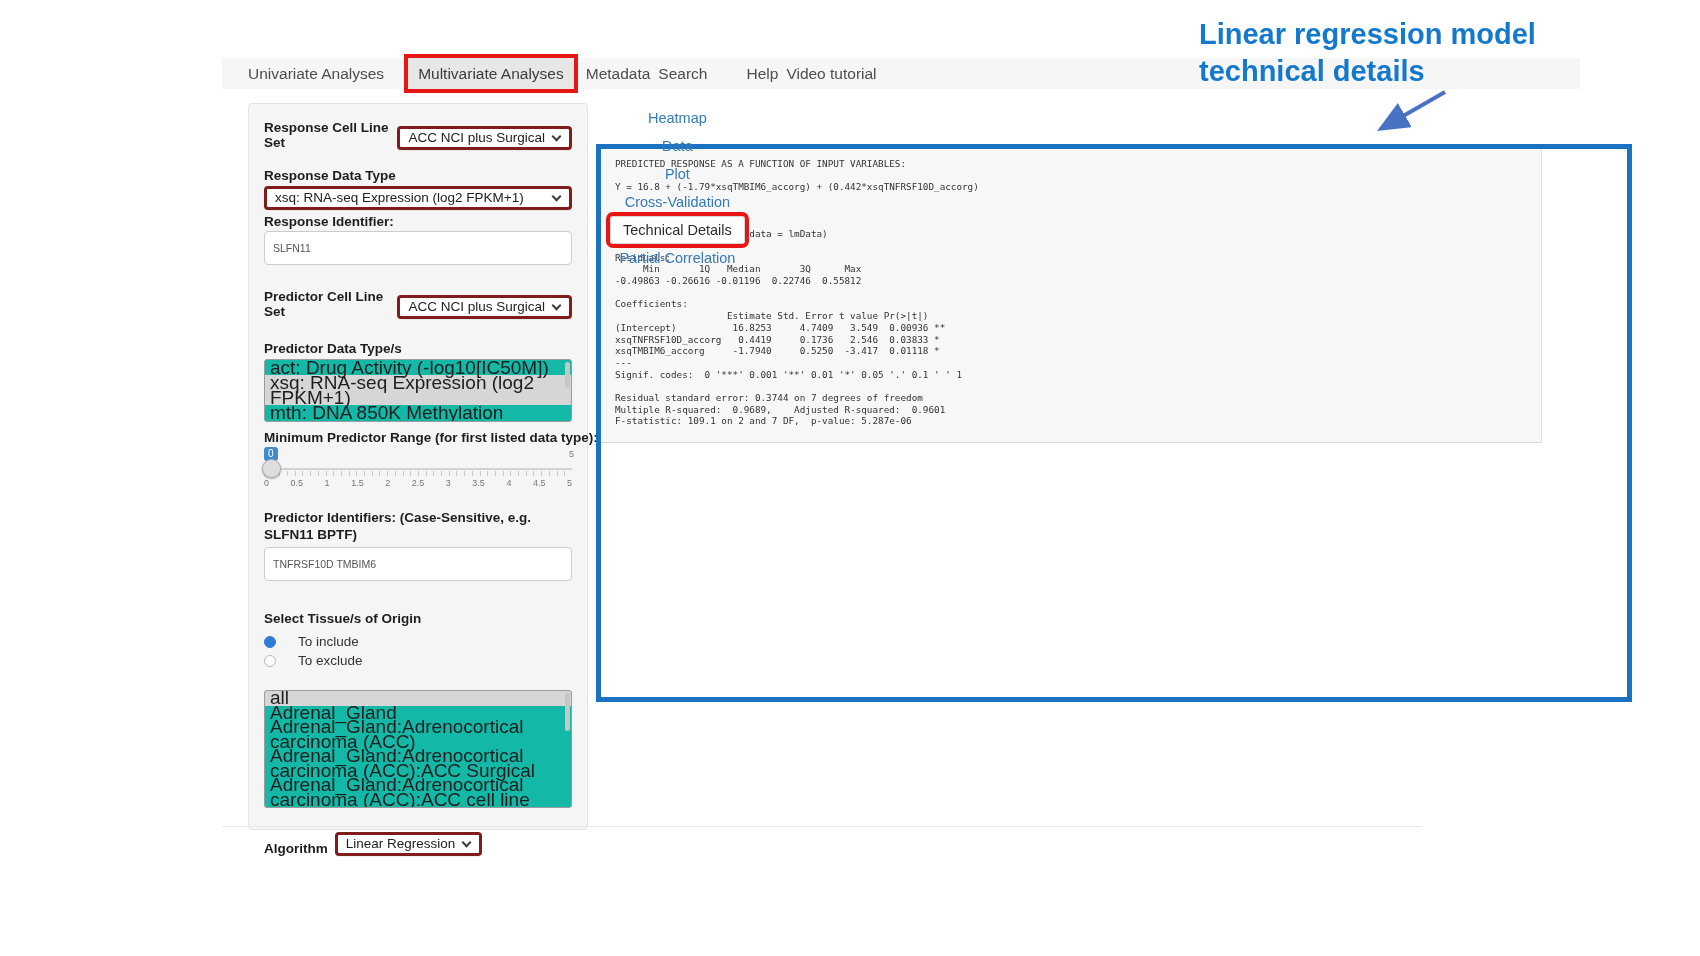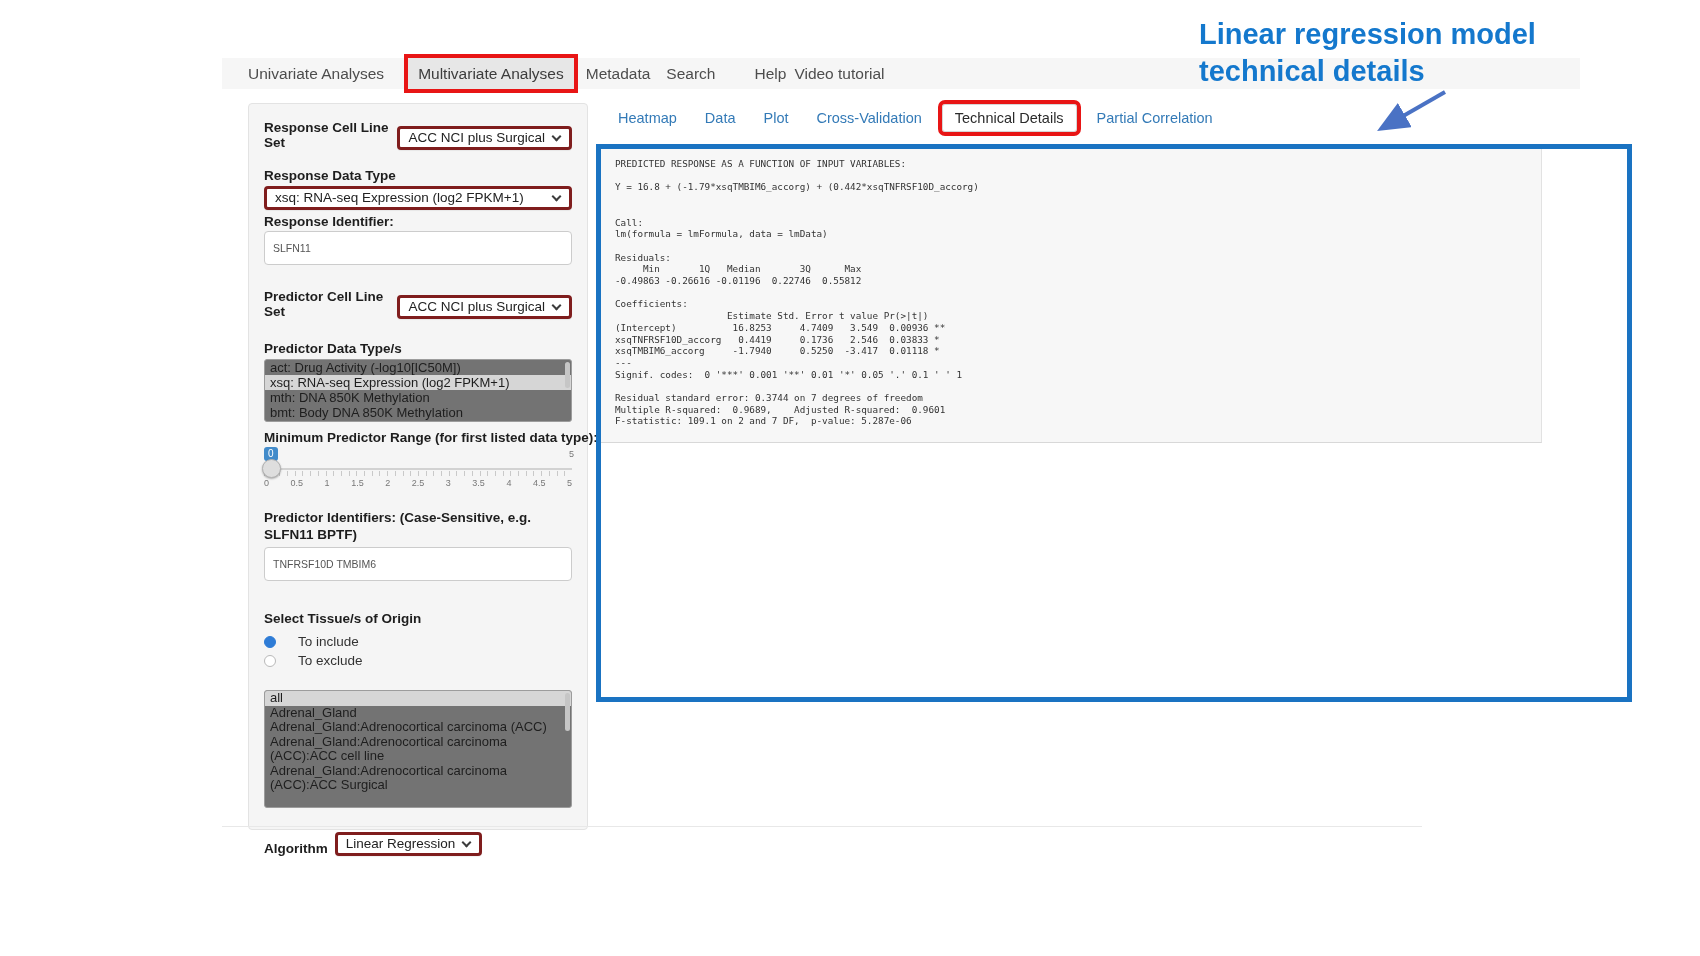--- a/index.html
+++ b/index.html
@@ -27,22 +27,22 @@
   .sel { position:relative; background:#fff; border:3px solid #7f1d1d; border-radius:4px;
          padding:1px 24px 2px 8px; color:#222; box-shadow:0 1px 1px rgba(0,0,0,.06);
          white-space:nowrap; cursor:default; }
   .sel.full { display:block; width:100%; }
   .chev { position:absolute; right:9px; top:50%; width:7px; height:7px;
           border-right:2px solid #3c3c3c; border-bottom:2px solid #3c3c3c;
           transform:translateY(-72%) rotate(45deg); }
   .text-input { display:block; width:100%; height:21px; background:#fff; border:1px solid #ccc;
                 border-radius:4px; font-family:"Liberation Sans",sans-serif; font-size:10.5px;
                 color:#555; padding:16px 8px; }
-  .listbox { position:relative; background:#737373; border:1px solid #9c9c9c; border-radius:3px;
-             overflow:hidden; width:100%; font-size:13px; color:#1e1e1e; }
+  .listbox { position:relative; background:#14b8a6; border:1px solid #9c9c9c; border-radius:3px;
+             overflow:hidden; width:100%; font-size:19px; color:#1e1e1e; }
   .opt { padding:0 5px; line-height:15px; }
   .opt.selected { background:#d6d6d6; }
   .listbox.tissue .opt { line-height:14.5px; }
   .scroll-thumb { position:absolute; right:1px; top:2px; width:5px; background:#c6c6c6; border-radius:3px; }
 
   
   .slider { position:relative; height:46px; margin-top:2px; }
   .slider-badge { position:absolute; left:0; top:0; background:#428bca; color:#fff; font-size:10px;
                   line-height:14px; padding:0 4px; border-radius:3px; }
   .slider-max { position:absolute; right:-2px; top:2px; font-size:9px; color:#777; }
@@ -54,21 +54,21 @@
   .slider-labels { position:absolute; left:0; right:0; top:31px; display:flex;
                    justify-content:space-between; font-size:9px; color:#777; }
 
   
   .radio-row { display:flex; align-items:center; gap:22px; height:19px; }
   .radio { width:12px; height:12px; border:1px solid #b9b9b9; border-radius:50%; background:#fff; flex:0 0 auto; }
   .radio.checked { border:1px solid #2e7cd6; background:#2e7cd6; box-shadow:inset 0 0 0 1.5px #fff0; }
 
   
   .tabs { position:absolute; left:604px; top:104px; display:flex; align-items:center;
-          font-size:14.5px; z-index:5; }
+          font-size:14.5px; z-index:5;flex-direction:column; }
   .tab { color:#337ab7; padding:6px 14px; cursor:pointer; white-space:nowrap; }
   .tab.active { color:#2b2b2b; background:#fff; border:1px solid #d6d6d6; border-radius:3px;
                 padding:5px 12px; outline:4px solid #e81515; margin:0 6px; }
 
   
   .blue-box { position:absolute; left:596px; top:144px; width:1036px; height:558px;
               border:5px solid #1a73c2; background:#fff; z-index:1; }
   .pre-block { position:absolute; left:0; top:0; width:941px; height:294px; background:#f7f7f7;
                border-right:1px solid #e2e2e2; border-bottom:1px solid #d8d8d8;
                padding:9px 10px 0 14px; font-family:"DejaVu Sans Mono", monospace;
@@ -94,21 +94,21 @@
       <marker id="ah" markerWidth="9" markerHeight="8" refX="6" refY="3.5" orient="auto">
         <path d="M0,0 L8,3.5 L0,7 Z" fill="#4a72c4"></path>
       </marker>
     </defs>
     <line x1="85" y1="6" x2="24" y2="41" stroke="#4a72c4" stroke-width="4" marker-end="url(#ah)"></line>
   </svg>
 
   <div class="navbar">
     <div class="nav-item" style="margin-right:24px">Univariate Analyses</div>
     <div class="nav-item active" style="margin-right:12px">Multivariate Analyses</div>
-    <div class="nav-item" style="margin-right:16px">Metadata</div>
+    <div class="nav-item" style="margin-right:8px">Metadata</div>
     <div class="nav-item" style="margin-right:39px">Search</div>
     <div class="nav-item" style="margin-right:8px">Help</div>
     <div class="nav-item">Video tutorial</div>
   </div>
 
   <div class="sidebar">
 
     <div class="inline-row mt2">
       <span class="field-label">Response Cell Line Set</span>
       <span class="sel">
@@ -176,22 +176,22 @@
     </div>
     <div class="radio-row">
       <span class="radio"></span>
       <span>To exclude</span>
     </div>
 
     <div class="listbox tissue mt20" style="height:118px">
       <div class="opt selected">all</div>
       <div class="opt">Adrenal_Gland</div>
       <div class="opt">Adrenal_Gland:Adrenocortical carcinoma (ACC)</div>
+      <div class="opt">Adrenal_Gland:Adrenocortical carcinoma (ACC):ACC Surgical</div>
       <div class="opt">Adrenal_Gland:Adrenocortical carcinoma (ACC):ACC cell line</div>
-      <div class="opt">Adrenal_Gland:Adrenocortical carcinoma (ACC):ACC Surgical</div>
       <div class="scroll-thumb" style="height:38px"></div>
     </div>
 
     <div class="inline-row mt24">
       <span class="field-label">Algorithm</span>
       <span class="sel">
         <span>Linear Regression</span>
         <span class="chev"></span>
       </span>
     </div>

